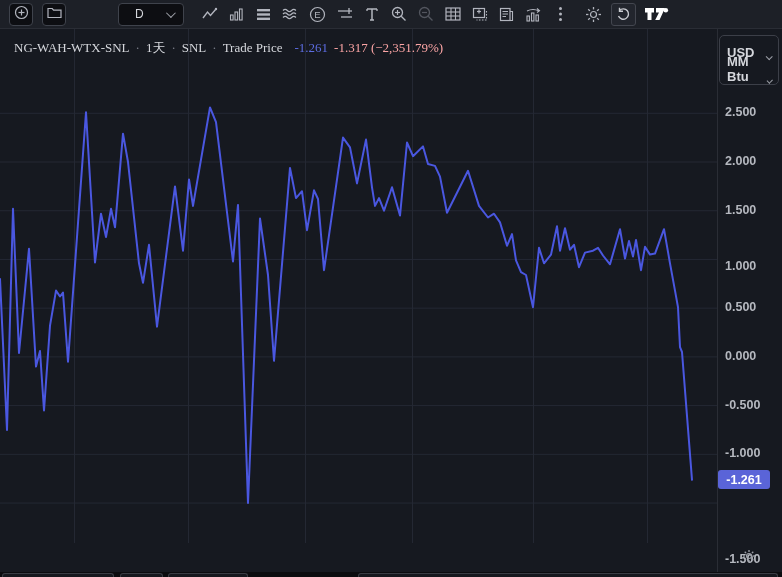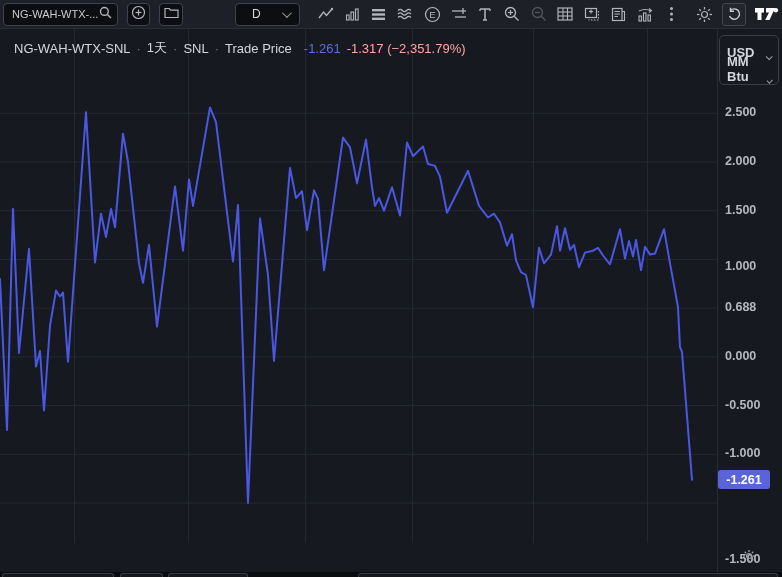--- a/index.html
+++ b/index.html
@@ -36,21 +36,21 @@
   .icon-slot { width:27px; height:23px; display:flex; align-items:center; justify-content:center; cursor:pointer; }
   .icon-slot svg { display:block; }
   .icon-slot.dim svg * { stroke:#53565f !important; }
   .icon-slot.dim { cursor:default; }
   .undo-box { border:1px solid #43464f; background:#22252d; border-radius:3px; width:25px; height:23px; margin-left:4px; }
   .tv-logo { margin-left:6px; width:30px; height:23px; display:flex; align-items:center; justify-content:center; cursor:pointer; }
   .first-icon { margin-left:12px; }
   
   .legend {
     position:absolute; top:39px; left:14px; z-index:15; font-size:13px;
-    display:flex; align-items:center; gap:6px; white-space:nowrap; cursor:pointer;
+    display:flex; align-items:center; gap:6px; white-space:nowrap; cursor:pointer;font-family:Liberation Serif, serif;
   }
   .legend .t { color:#d5d7dc; }
   .legend .sep { color:#787b86; }
   .legend .val { color:#5d6de2; margin-left:6px; }
   .legend .chg { color:#fca5a5; }
   
   .chart-area { position:absolute; top:29px; left:0; width:717px; height:543px; }
   .chart-area svg { position:absolute; top:0; left:0; }
   .v-sep { position:absolute; top:29px; left:717px; width:1px; height:548px; background:#2a2d35; z-index:8; }
   .time-axis {
@@ -85,29 +85,20 @@
   
   .footer-strip { position:absolute; left:0; top:572px; width:782px; height:5px; background:#0b0c0f; z-index:14; }
   .f-box { position:absolute; top:1px; height:6px; background:#16181e; border:1px solid #3a3d45; border-bottom:none; border-radius:3px 3px 0 0; }
 </style>
 </head>
 <body>
 
 <div class="app">
 
   <div class="toolbar">
-    <div class="searchbox">
-      <span class="sym">NG-WAH-WTX-...</span>
-      <span>
-        <svg width="13" height="13" viewBox="0 0 13 13">
-            <circle cx="5.4" cy="5.4" r="3.9" fill="none" stroke="#b2b5be" stroke-width="1.4"></circle>
-            <line x1="8.4" y1="8.4" x2="12" y2="12" stroke="#b2b5be" stroke-width="1.4"></line>
-          </svg>
-      </span>
-    </div>
 
     <div class="tb-btn">
       <span>
         <svg width="15" height="15" viewBox="0 0 15 15">
             <circle cx="7.5" cy="7.5" r="6" fill="none" stroke="#b2b5be" stroke-width="1.2"></circle>
             <line x1="7.5" y1="4.5" x2="7.5" y2="10.5" stroke="#b2b5be" stroke-width="1.2"></line>
             <line x1="4.5" y1="7.5" x2="10.5" y2="7.5" stroke="#b2b5be" stroke-width="1.2"></line>
           </svg>
       </span>
     </div>
@@ -354,21 +345,21 @@
         <span class="chev"></span>
       </div>
     </div>
     <div class="badge" id="price-badge" style="top: 441.261px;">
       <span>-1.261</span>
     </div>
   <div class="p-label" style="top: 76.2863px;">2.500</div>
       <div class="p-label" style="top: 125.007px;">2.000</div>
       <div class="p-label" style="top: 173.727px;">1.500</div>
       <div class="p-label" style="top: 230px;">1.000</div>
-      <div class="p-label" style="top: 271.168px;">0.688</div>
+      <div class="p-label" style="top: 271.168px;">0.500</div>
       <div class="p-label" style="top: 319.888px;">0.000</div>
       <div class="p-label" style="top: 368.609px; text-align: right;">-0.500</div>
       <div class="p-label" style="top: 417.329px;">-1.000</div>
       <div class="p-label" style="top: 475px; margin-top: 48px;">-1.500</div>
     </div>
 
   <div class="axis-gear">
     <span>
       <svg width="14" height="14" viewBox="0 0 17 17">
           <circle cx="8.5" cy="8.5" r="3" fill="none" stroke="#9da0a8" stroke-width="1.4"></circle>

